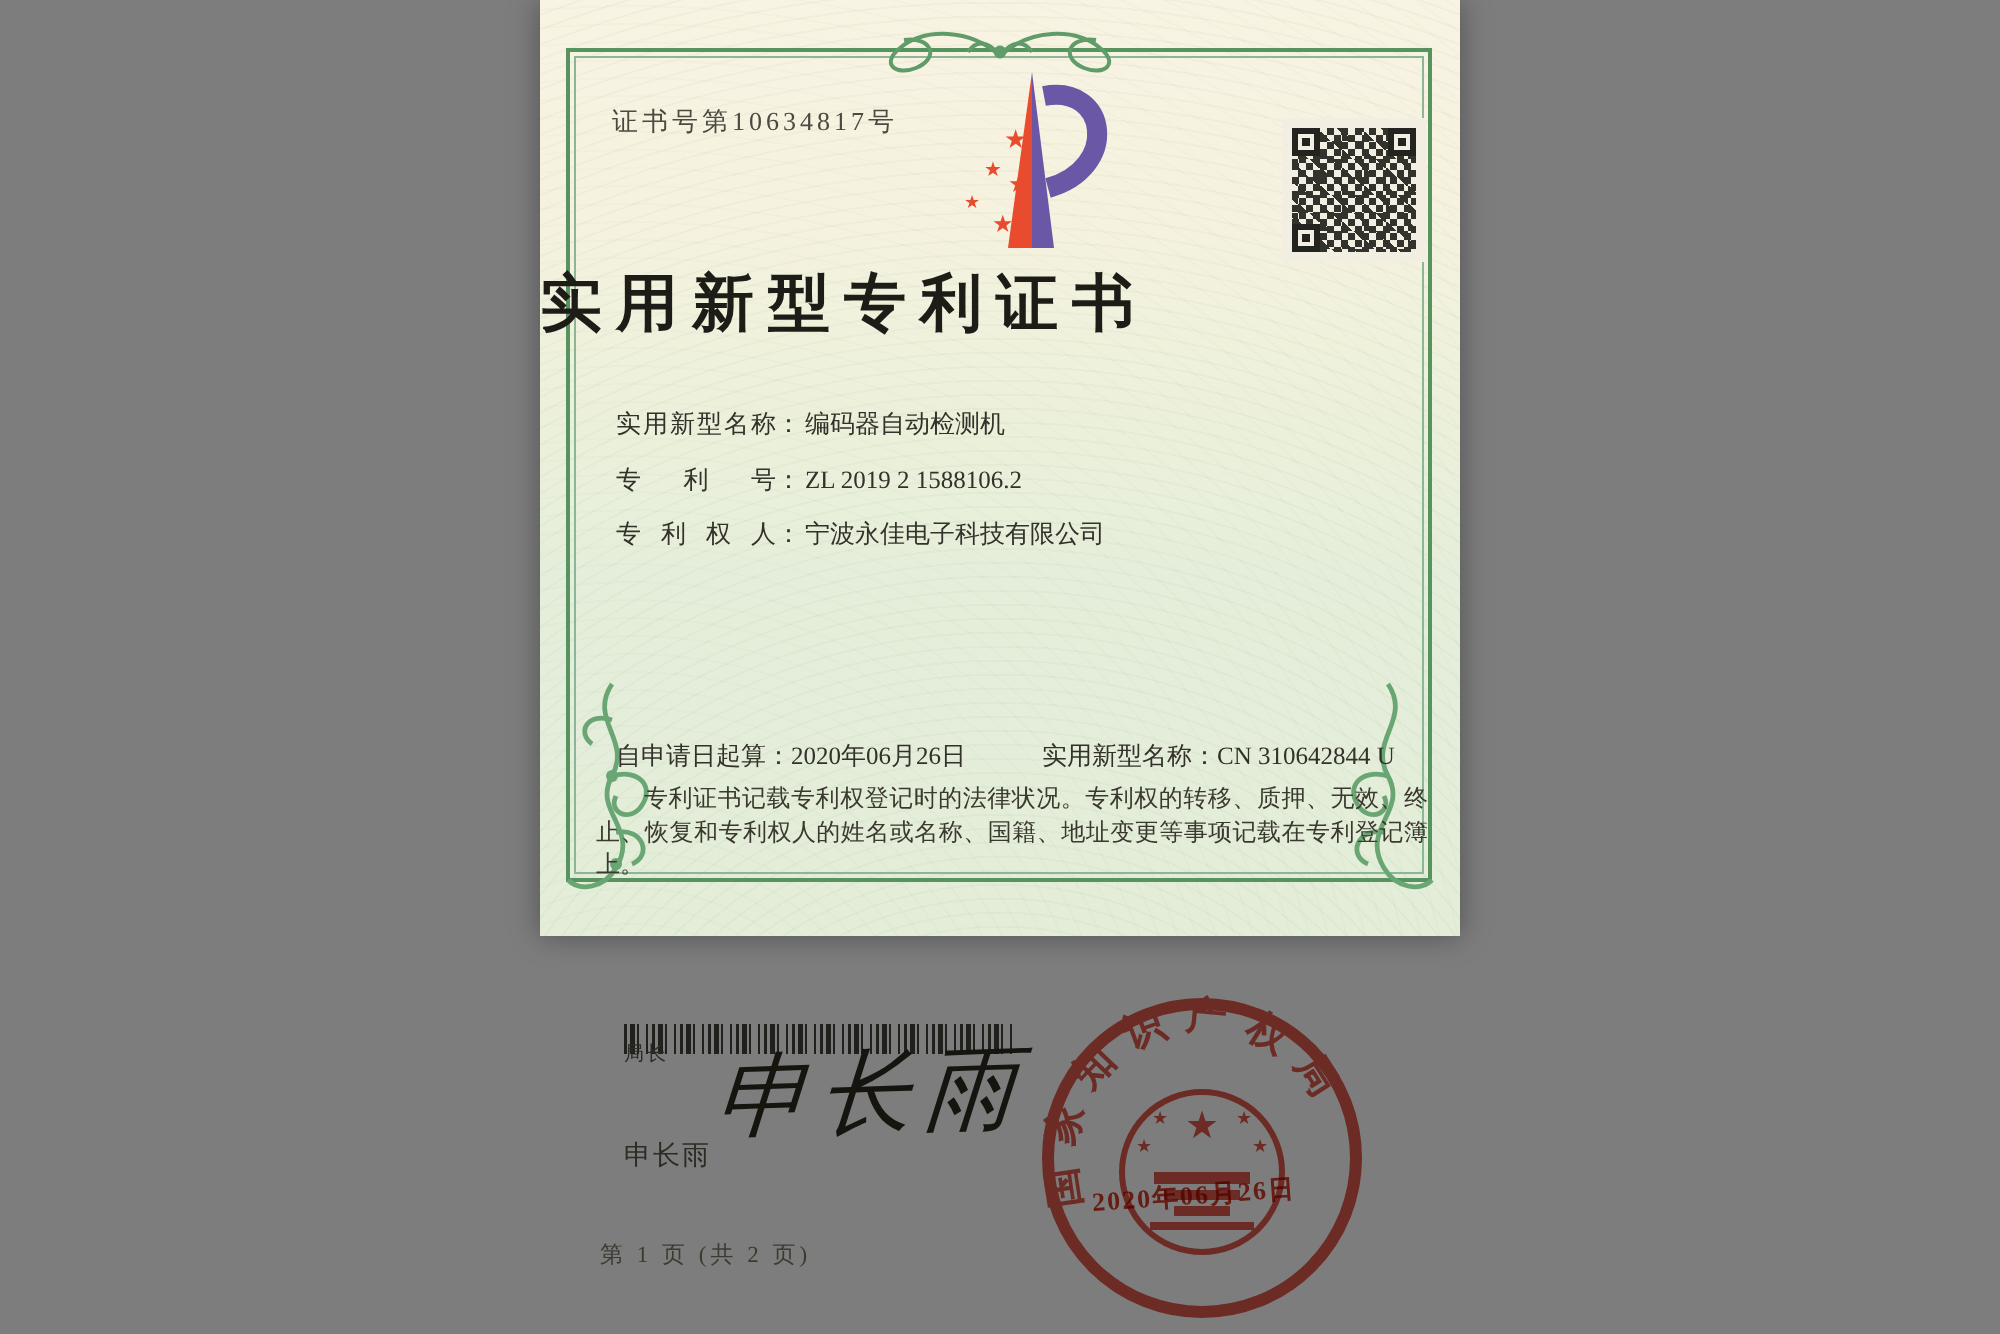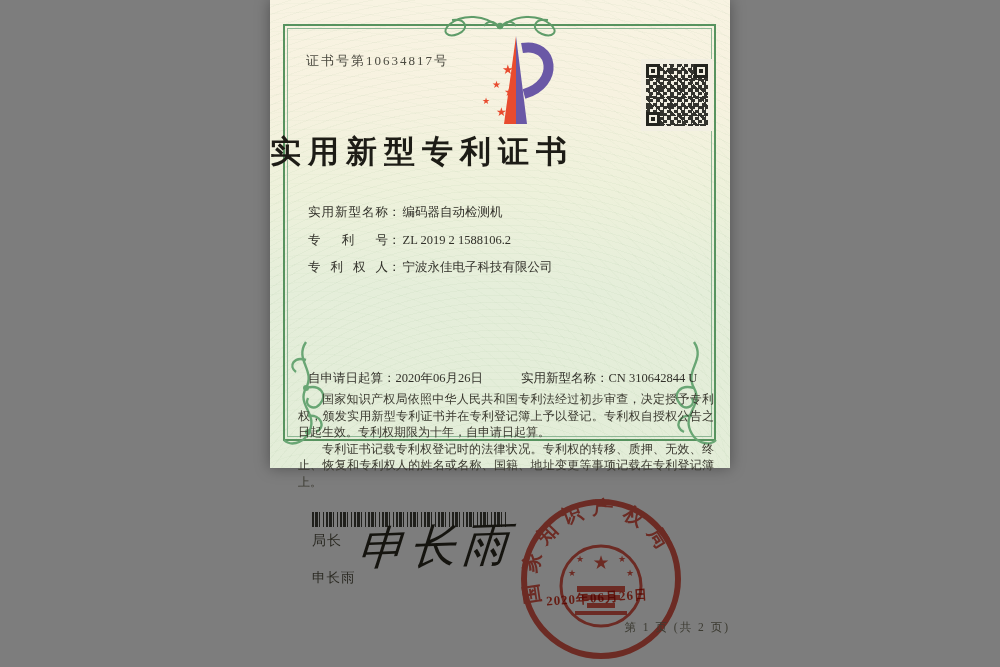--- a/index.html
+++ b/index.html
@@ -37,28 +37,28 @@
   .f-label{display:inline-block;width:80px;text-align:justify;text-align-last:justify;vertical-align:top;}
   .f-colon{display:inline-block;margin-right:2px;}
   .grant-row{position:absolute;left:38px;top:370px;font-size:12.5px;color:#32312a;white-space:nowrap;}
   .grant-gap{display:inline-block;width:38px;}
   .body-text{position:absolute;left:28px;right:16px;top:391px;font-size:12px;line-height:16.5px;
              color:#3a392f;text-align:justify;}
   .body-text p{margin:0;text-indent:2em;}
   .barcode{position:absolute;left:42px;top:512px;width:196px;height:15px;
       background:repeating-linear-gradient(90deg,#20201c 0 1.5px,transparent 1.5px 3px,#20201c 3px 5.5px,
         transparent 5.5px 6.5px,#20201c 6.5px 7.5px,transparent 7.5px 11px,#20201c 11px 12px,transparent 12px 14px);}
-  .sig-title{position:absolute;left:42px;top:532px;font-size:14px;color:#2c2b24;letter-spacing:1px;}
+  .sig-title{position:absolute;left:42px;top:520px;font-size:10px;color:#2c2b24;letter-spacing:1px;}
   .sig-name{position:absolute;left:42px;top:569px;font-size:13.5px;color:#2c2b24;letter-spacing:1px;}
   .sig-script{position:absolute;left:88px;top:516px;font-size:46px;color:#15140f;font-style:italic;
       transform:rotate(-2deg) skewX(-6deg);letter-spacing:6px;font-family:"DejaVu Serif","Liberation Serif",serif;}
   .seal{position:absolute;left:246px;top:494px;mix-blend-mode:multiply;opacity:.88;}
   .seal-date{position:absolute;left:252px;top:589px;width:150px;text-align:center;font-size:13px;
       color:#cf3a28;font-weight:700;transform:rotate(-4deg);letter-spacing:1px;mix-blend-mode:multiply;}
-  .footer{position:absolute;left:0;right:0;top:620px;text-align:right;font-size:11.5px;color:#3c3b32;letter-spacing:2px;padding-left:30px;}
+  .footer{position:absolute;left:0;right:0;top:620px;text-align:left;font-size:11.5px;color:#3c3b32;letter-spacing:2px;padding-left:30px;}
 </style>
 </head>
 <body>
 
 <div class="stage">
   <div class="cert">
     <div class="texture"></div>
 
     <div class="frame">
       <div class="frame-inner"></div>
@@ -123,21 +123,20 @@
       <div class="frow"><span class="f-label">实用新型名称</span><span class="f-colon">：</span><span>编码器自动检测机</span></div>
       <div class="frow"><span class="f-label">专利号</span><span class="f-colon">：</span><span>ZL 2019 2 1588106.2</span></div>
       <div class="frow"><span class="f-label">专利权人</span><span class="f-colon">：</span><span>宁波永佳电子科技有限公司</span></div>
     </div>
 
     <div class="grant-row">
       <span>自申请日起算</span><span>：</span><span>2020年06月26日</span><span class="grant-gap"></span><span>实用新型名称</span><span>：</span><span>CN 310642844 U</span>
     </div>
 
     <div class="body-text">
-      <p>国家知识产权局依照中华人民共和国专利法经过初步审查，决定授予专利权，颁发实用新型专利证书并在专利登记簿上予以登记。专利权自授权公告之日起生效。专利权期限为十年，自申请日起算。</p>
       <p>专利证书记载专利权登记时的法律状况。专利权的转移、质押、无效、终止、恢复和专利权人的姓名或名称、国籍、地址变更等事项记载在专利登记簿上。</p>
     </div>
 
     <div class="barcode"></div>
 
     <div class="sig-title">局长</div>
     <div class="sig-name">申长雨</div>
     <div class="sig-script">申长雨</div>
 
     <svg class="seal" width="170" height="170" viewBox="0 0 170 170">

